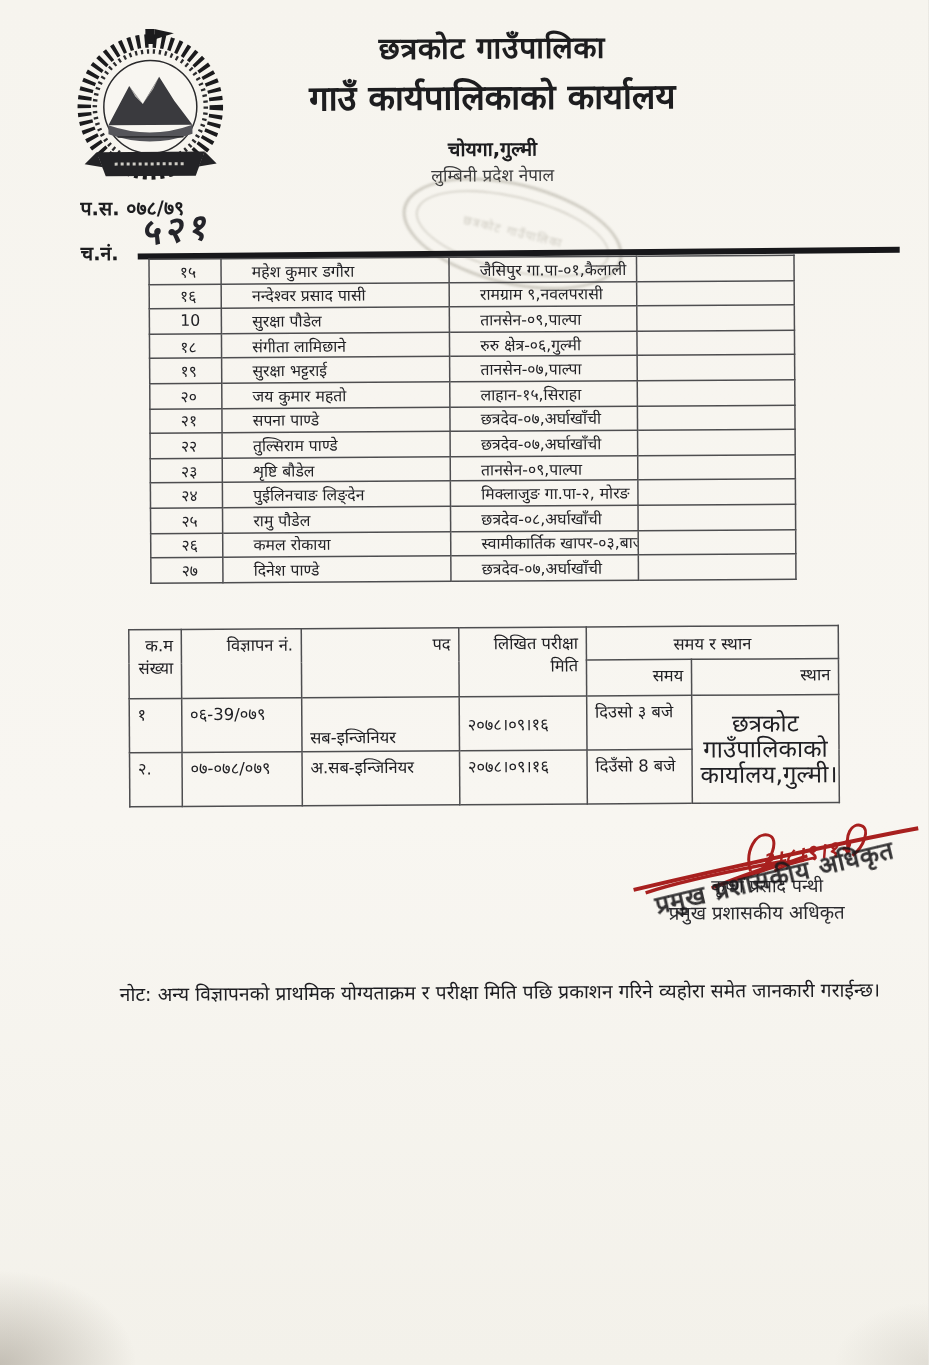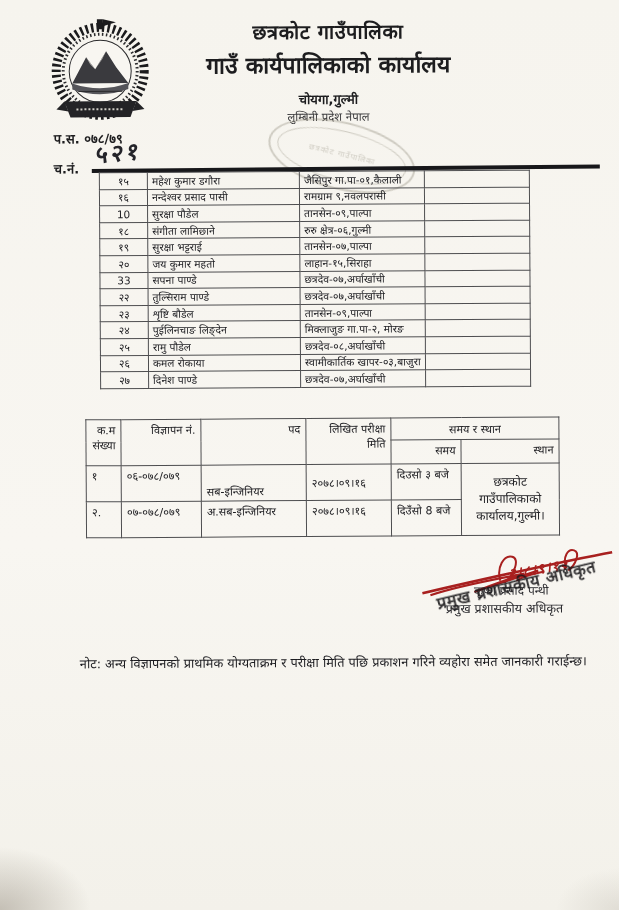--- a/index.html
+++ b/index.html
@@ -44,39 +44,39 @@
     position:absolute; left:97px; top:134px; font-size:24px; font-weight:bold;
     transform:rotate(-5deg) skewX(-10deg); letter-spacing:3px; color:#24242a;
   }
 
   
   .thick-top { position:absolute; left:93px; top:167px; width:508px; height:4px; background:#17171a; transform:rotate(-0.15deg); }
   table { border-collapse:collapse; table-layout:fixed; }
   .t1 { position:absolute; left:100px; top:171px; width:430px; }
   .t1 td {
     border:1px solid #4e4e50; font-size:10.5px; height:16.6px;
-    padding:0 4px; white-space:nowrap; overflow:hidden; color:#222226;
+    padding:0 20px; white-space:nowrap; overflow:hidden; color:#222226;
   }
   .t1 td.sn { text-align:center; width:48px; }
   .t1 td.nm { width:152px; }
   .t1 td.ad { width:125px; }
   .t1 td.bl { width:105px; }
 
   
   .sec-title { position:absolute; left:85px; top:395px; font-size:13.5px; font-weight:bold; }
 
   .t2 { position:absolute; left:85px; top:418px; width:473px; }
   .t2 th, .t2 td { border:1px solid #4e4e50; font-size:11px; color:#202024; font-weight:normal; }
   .t2 th { text-align:right; padding:2px 5px; vertical-align:top; }
   .t2 th.c { text-align:center; vertical-align:middle; }
   .t2 td { padding:2px 5px; }
   .t2 .h1 { height:22px; }
   .t2 .h2 { height:24px; }
   .t2 .r  { height:36px; }
-  .t2 td.venue { text-align:center; vertical-align:middle; font-size:12px; line-height:17px; }
+  .t2 td.venue { text-align:center; vertical-align:middle; font-size:16px; line-height:17px; }
 
   
   .sig-svg { position:absolute; left:415px; top:548px; width:200px; height:58px; }
   .sig-date {
     position:absolute; left:508px; top:560px; font-size:14px; font-weight:bold;
     color:#a8201f; transform:rotate(-9deg) skewX(-14deg); letter-spacing:1px;
   }
   .sig-name { position:absolute; left:420px; top:583px; width:180px; text-align:center; font-size:12px; color:#2a2a2e; }
   .sig-role { position:absolute; left:408px; top:601px; width:190px; text-align:center; font-size:12.5px; color:#2a2a2e; }
   .stamp-role {
@@ -162,21 +162,21 @@
             <td class="ad">तानसेन-०७,पाल्पा</td>
             <td class="bl"></td>
           </tr>
         <tr>
             <td class="sn">२०</td>
             <td class="nm">जय कुमार महतो</td>
             <td class="ad">लाहान-१५,सिराहा</td>
             <td class="bl"></td>
           </tr>
         <tr>
-            <td class="sn">33</td>
+            <td class="sn">२१</td>
             <td class="nm">सपना पाण्डे</td>
             <td class="ad">छत्रदेव-०७,अर्घाखाँची</td>
             <td class="bl"></td>
           </tr>
         <tr>
             <td class="sn">२२</td>
             <td class="nm">तुल्सिराम पाण्डे</td>
             <td class="ad">छत्रदेव-०७,अर्घाखाँची</td>
             <td class="bl"></td>
           </tr>
@@ -230,21 +230,21 @@
           <th rowspan="2">पद</th>
           <th rowspan="2">लिखित परीक्षा मिति</th>
           <th colspan="2" class="c">समय र स्थान</th>
         </tr>
         <tr class="h2">
           <th>समय</th>
           <th>स्थान</th>
         </tr>
         <tr class="r">
           <td style="vertical-align:top">१</td>
-          <td style="vertical-align:top">०६-०७८/०७९</td>
+          <td style="vertical-align:top">०६-39/०७९</td>
           <td style="vertical-align:bottom">सब-इन्जिनियर</td>
           <td style="vertical-align:middle">२०७८।०९।१६</td>
           <td style="vertical-align:top">दिउसो ३ बजे</td>
           <td rowspan="2" class="venue">छत्रकोट गाउँपालिकाको कार्यालय,गुल्मी।</td>
         </tr>
         <tr class="r">
           <td style="vertical-align:top">२.</td>
           <td style="vertical-align:top">०७-०७८/०७९</td>
           <td style="vertical-align:top">अ.सब-इन्जिनियर</td>
           <td style="vertical-align:top">२०७८।०९।१६</td>

